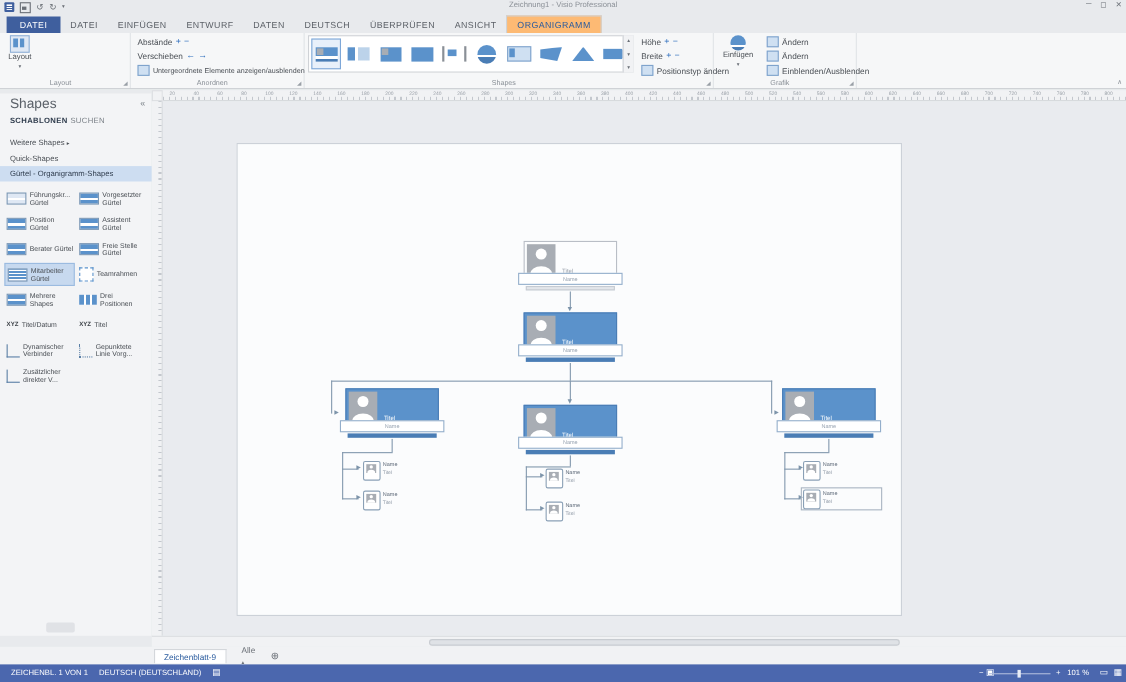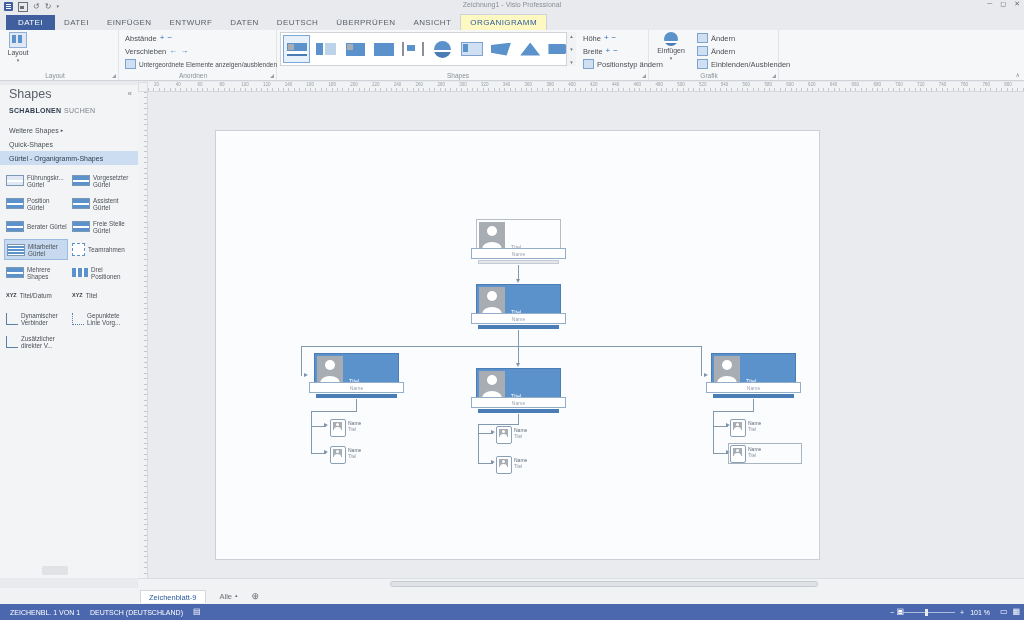--- a/index.html
+++ b/index.html
@@ -15,21 +15,21 @@
       background:linear-gradient(#fff 0 1px,transparent 1px 2px,#fff 2px 3px,transparent 3px 4px,#fff 4px);}
   .save-sq{width:8px;height:8px;border:1px solid #6b7077;position:relative;background:#e8eaed;}
   .save-sq::after{content:"";position:absolute;left:1px;top:3px;width:4px;height:3px;background:#6b7077;}
   #win-title{position:absolute;left:262px;top:1px;width:500px;text-align:center;
       font-size:7px;color:#8b9097;}
   .winctrl{position:absolute;top:0;right:4px;display:flex;gap:8px;font-size:7px;color:#6b7077;}
   
   #tabrow{position:absolute;left:0;top:13px;width:1024px;height:17px;background:#e8eaed;display:flex;align-items:flex-end;}
   .rtab{font-size:8px;letter-spacing:.4px;color:#5a5f66;padding:3px 9px 3px 9px;white-space:nowrap;}
   .rtab.file{background:#3f5f9e;color:#fff;margin-left:6px;padding:3px 12px;}
-  .rtab.active{background:#fef9c3;color:#2a5b9e;border:1px solid #cfd2d6;border-bottom:none;}
+  .rtab.active{background:#fdba74;color:#2a5b9e;border:1px solid #cfd2d6;border-bottom:none;}
   
   #ribbon{position:absolute;left:0;top:30px;width:1024px;height:50px;background:#f6f7f8;
       border-bottom:1px solid #cfd2d6;}
   .rgrp{position:absolute;top:0;height:50px;border-right:1px solid #e2e4e7;}
   .rlabel{position:absolute;bottom:1px;left:0;right:8px;text-align:center;font-size:6.5px;color:#8a9097;white-space:nowrap;}
   .rlaunch{position:absolute;bottom:2px;right:2px;width:0;height:0;
       border-right:4px solid #9aa0a7;border-top:4px solid transparent;}
   .bigbtn{position:absolute;top:2px;display:flex;flex-direction:column;align-items:center;
       gap:1px;font-size:7px;color:#4a4f55;}
   .rit{display:flex;align-items:center;gap:3px;font-size:7.5px;color:#4a4f55;height:12px;
@@ -128,21 +128,21 @@
   .cl{position:absolute;background:#8298ad;}
   .arr{position:absolute;width:0;height:0;}
   .arr.r{border-top:2.5px solid transparent;border-bottom:2.5px solid transparent;border-left:4px solid #7d94aa;}
   .arr.d{border-left:2.5px solid transparent;border-right:2.5px solid transparent;border-top:4px solid #7d94aa;}
   
   #hscroll{position:absolute;left:138px;top:578px;width:886px;height:10px;background:#f1f2f4;border-top:1px solid #dcdee1;box-sizing:border-box;}
   #hthumb{position:absolute;left:252px;top:2px;width:428px;height:6px;background:#dfe2e6;border:1px solid #c8ccd1;border-radius:3px;box-sizing:border-box;}
   #pagetabs{position:absolute;left:0;top:588px;width:1024px;height:16px;background:#f1f2f4;
       display:flex;align-items:center;font-size:7.5px;color:#5a5f66;}
   #sheettab{margin-left:140px;color:#2a5b9e;background:#fff;border:1px solid #d4d7db;border-bottom:none;padding:2px 8px 1px;}
-  #alle{margin-left:14px;display:flex;gap:3px;align-items:flex-start;color:#6b7077;}
+  #alle{margin-left:14px;display:flex;gap:3px;align-items:flex-start;color:#6b7077;flex-direction:column;}
   #addpage{margin-left:14px;font-size:9px;color:#6b7077;}
   #statusbar{position:absolute;left:0;top:604px;width:1024px;height:16px;background:#4b67ae;color:#fff;
       display:flex;align-items:center;font-size:7px;}
   .sb{margin-left:10px;white-space:nowrap;}
   .sbr{position:absolute;top:0;height:16px;display:flex;align-items:center;font-size:7px;}
   .sb-ic{font-size:8px;line-height:10px;}
   #zoomtrack{position:relative;width:56px;height:1px;background:#aebbdc;margin:0 5px;}
   #zoomknob{position:absolute;left:26px;top:-3px;width:3px;height:7px;background:#e8ecf6;}
   .faintmark{position:absolute;left:42px;top:566px;width:26px;height:9px;background:#e0e2e6;border-radius:2px;}
 </style>

